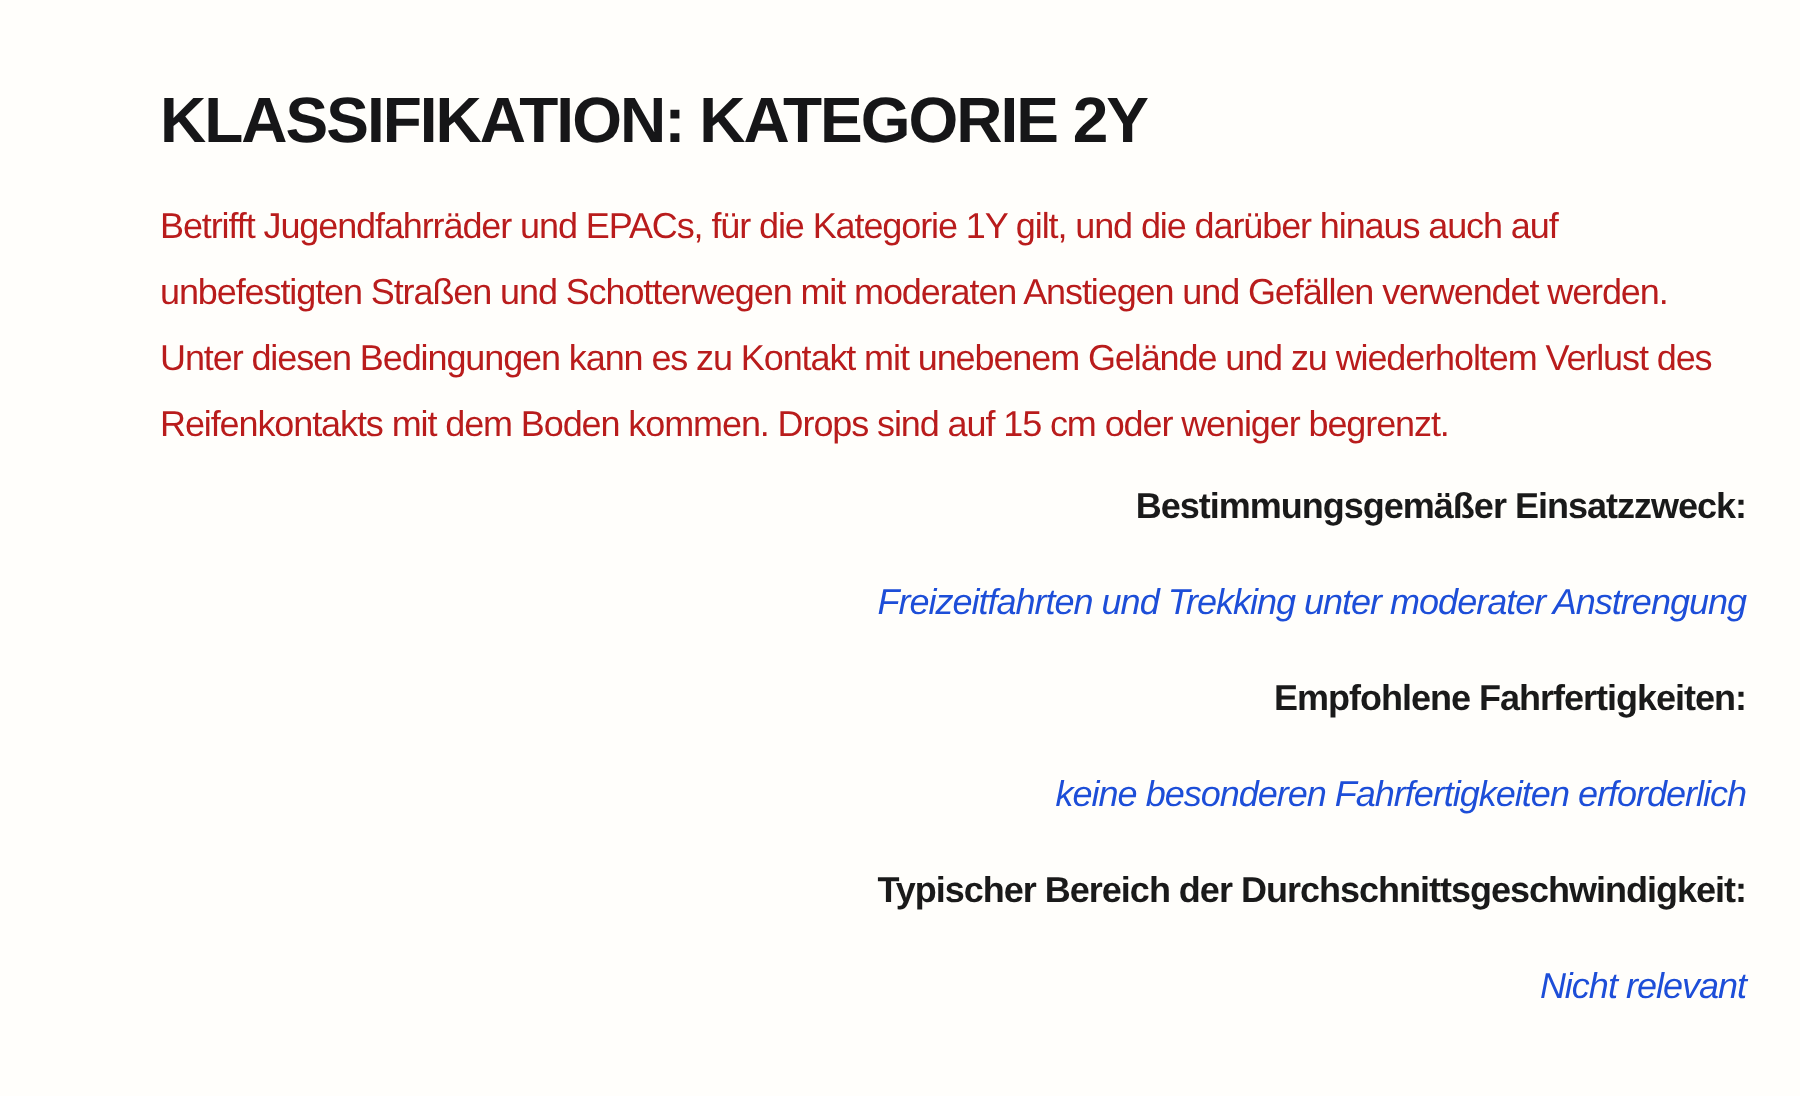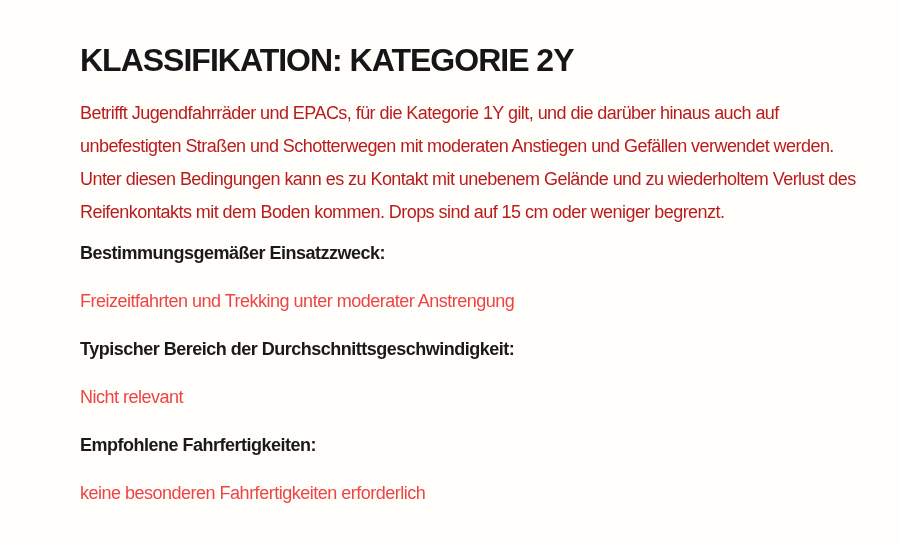--- a/index.html
+++ b/index.html
@@ -31,54 +31,56 @@
   .intro {
     margin: 0 0 12px 0;
     max-width: 793px;
     font-size: 18px;
     line-height: 33px;
     letter-spacing: -0.55px;
     color: #b91c1c;
   }
   .section {
     max-width: 793px;
+    text-align: right;
   }
   .section-label {
     margin: 12px 0 24px 0;
     font-size: 18px;
     line-height: 24px;
     font-weight: 700;
     letter-spacing: -0.5px;
     color: #1a1a1a;
   }
   .section-value {
     margin: 0 0 24px 0;
     font-size: 18px;
     line-height: 24px;
     letter-spacing: -0.5px;
-    color: #ef4444;
+    color: #1d4ed8;
+    font-style: italic;
   }
 </style>
 </head>
 <body>
 
 <main class="content">
 
   <h1 class="page-title">KLASSIFIKATION: KATEGORIE 2Y</h1>
 
   <p class="intro">Betrifft Jugendfahrräder und EPACs, für die Kategorie 1Y gilt, und die darüber hinaus auch auf unbefestigten Straßen und Schotterwegen mit moderaten Anstiegen und Gefällen verwendet werden. Unter diesen Bedingungen kann es zu Kontakt mit unebenem Gelände und zu wiederholtem Verlust des Reifenkontakts mit dem Boden kommen. Drops sind auf 15 cm oder weniger begrenzt.</p>
 
   <div class="section">
     <p class="section-label">Bestimmungsgemäßer Einsatzzweck:</p>
     <p class="section-value">Freizeitfahrten und Trekking unter moderater Anstrengung</p>
   </div>
 
   <div class="section">
-    <p class="section-label">Typischer Bereich der Durchschnittsgeschwindigkeit:</p>
-    <p class="section-value">Nicht relevant</p>
+    <p class="section-label">Empfohlene Fahrfertigkeiten:</p>
+    <p class="section-value">keine besonderen Fahrfertigkeiten erforderlich</p>
   </div>
 
   <div class="section">
-    <p class="section-label">Empfohlene Fahrfertigkeiten:</p>
-    <p class="section-value">keine besonderen Fahrfertigkeiten erforderlich</p>
+    <p class="section-label">Typischer Bereich der Durchschnittsgeschwindigkeit:</p>
+    <p class="section-value">Nicht relevant</p>
   </div>
 
 </main>
 
 </body></html>

